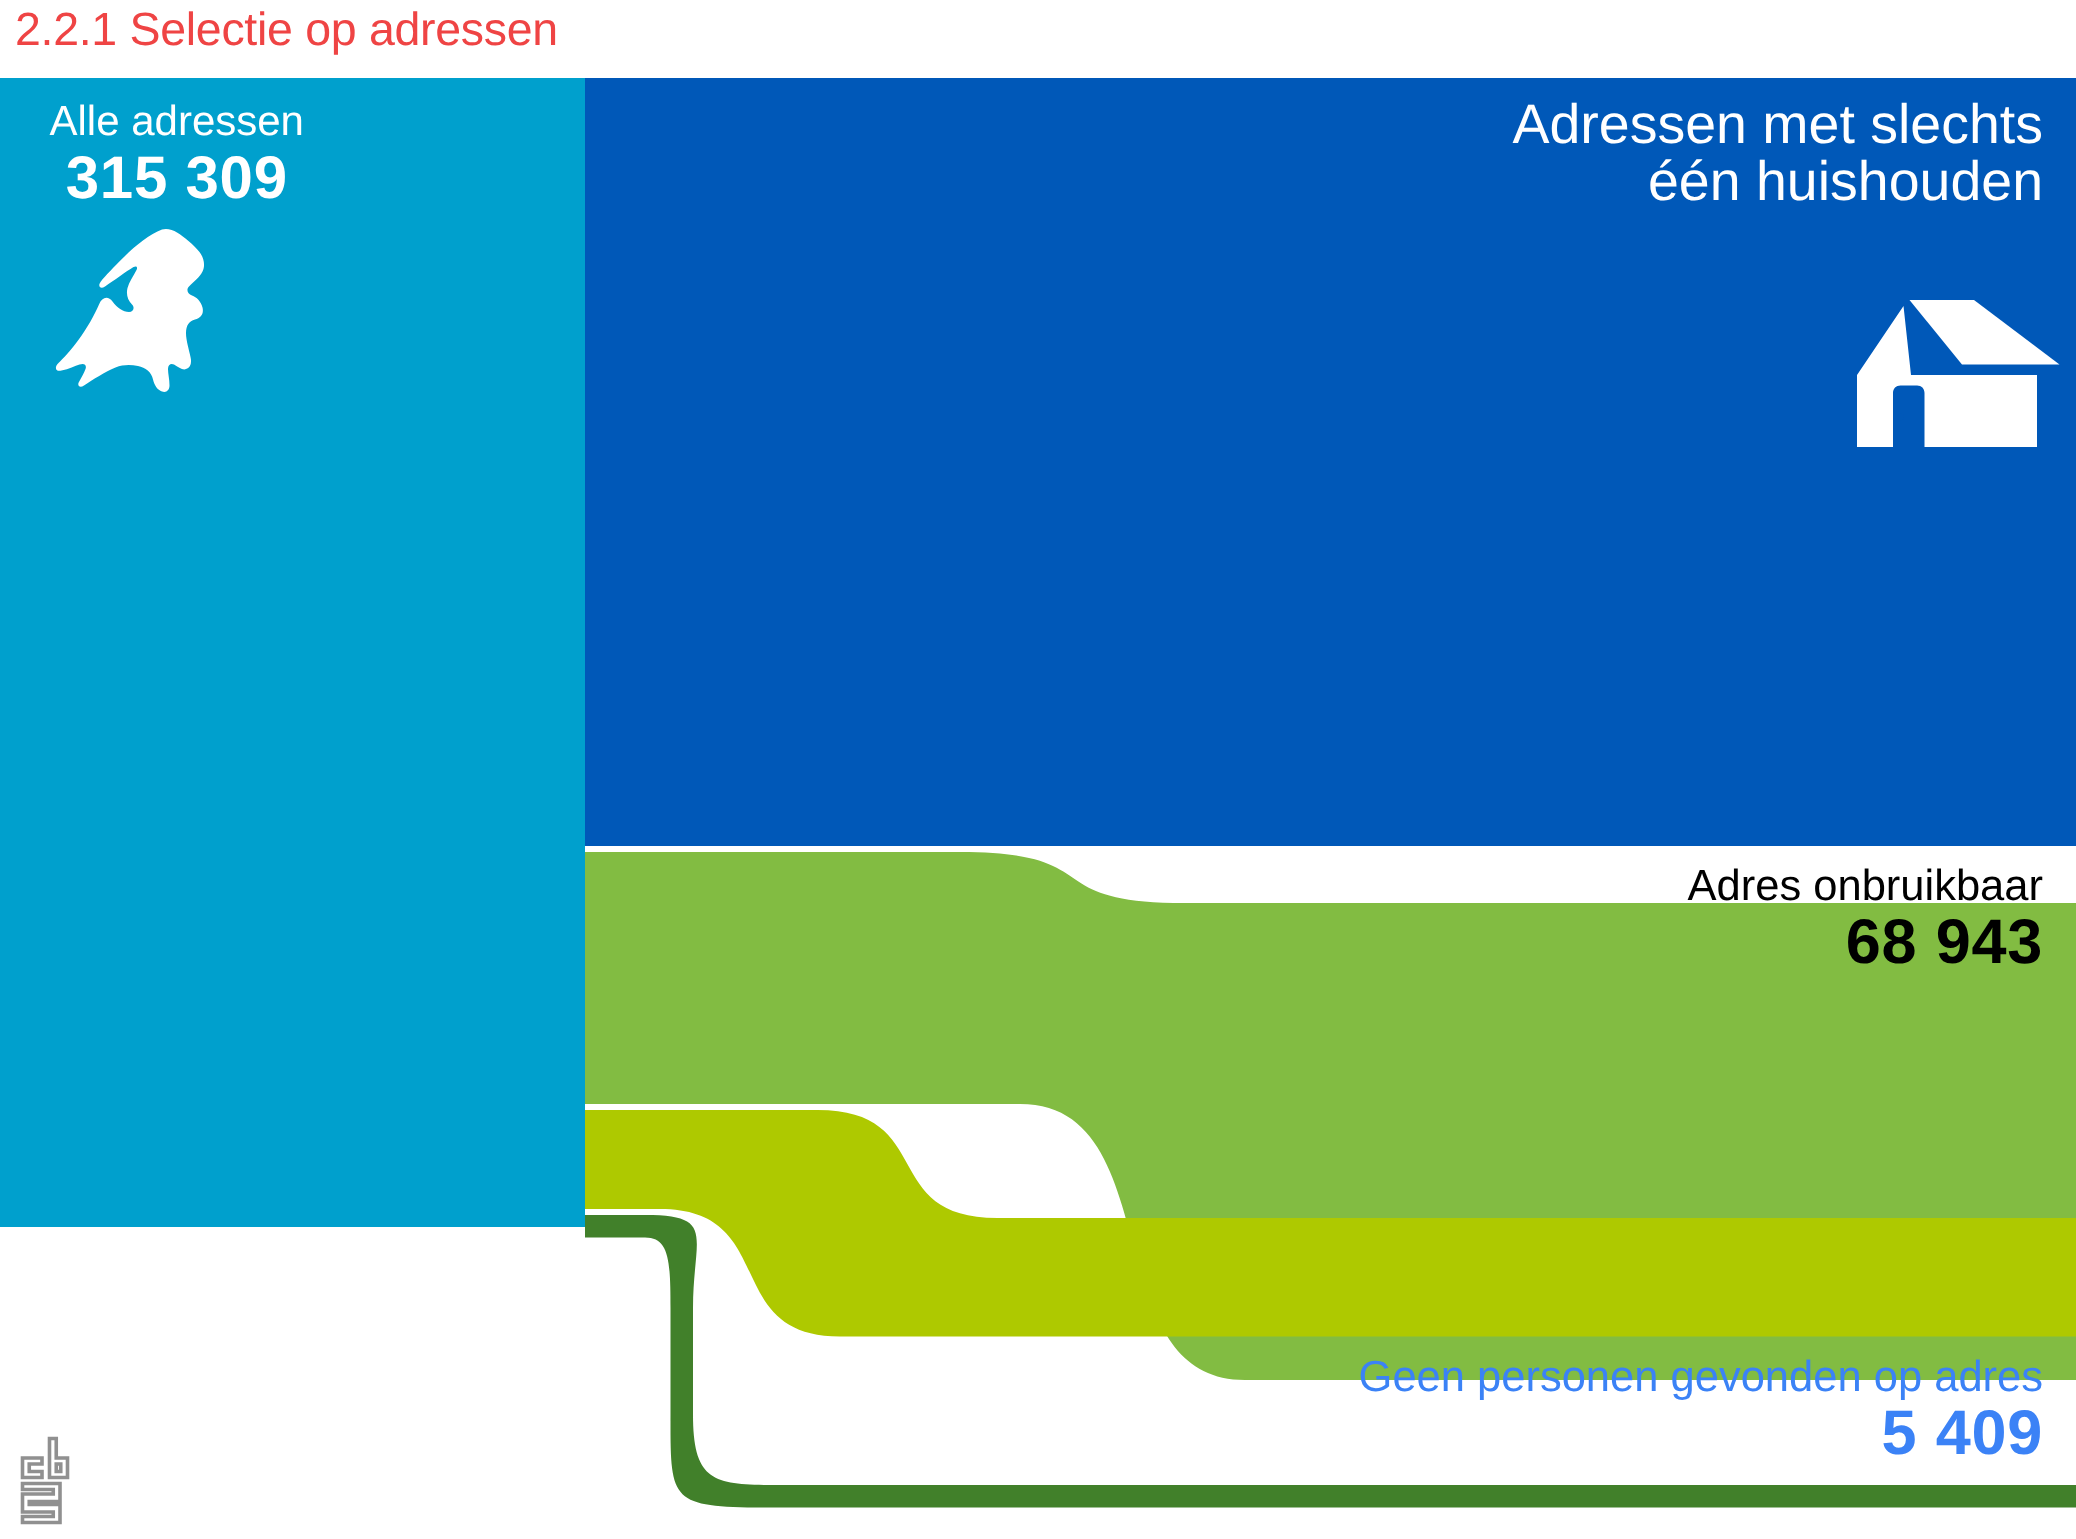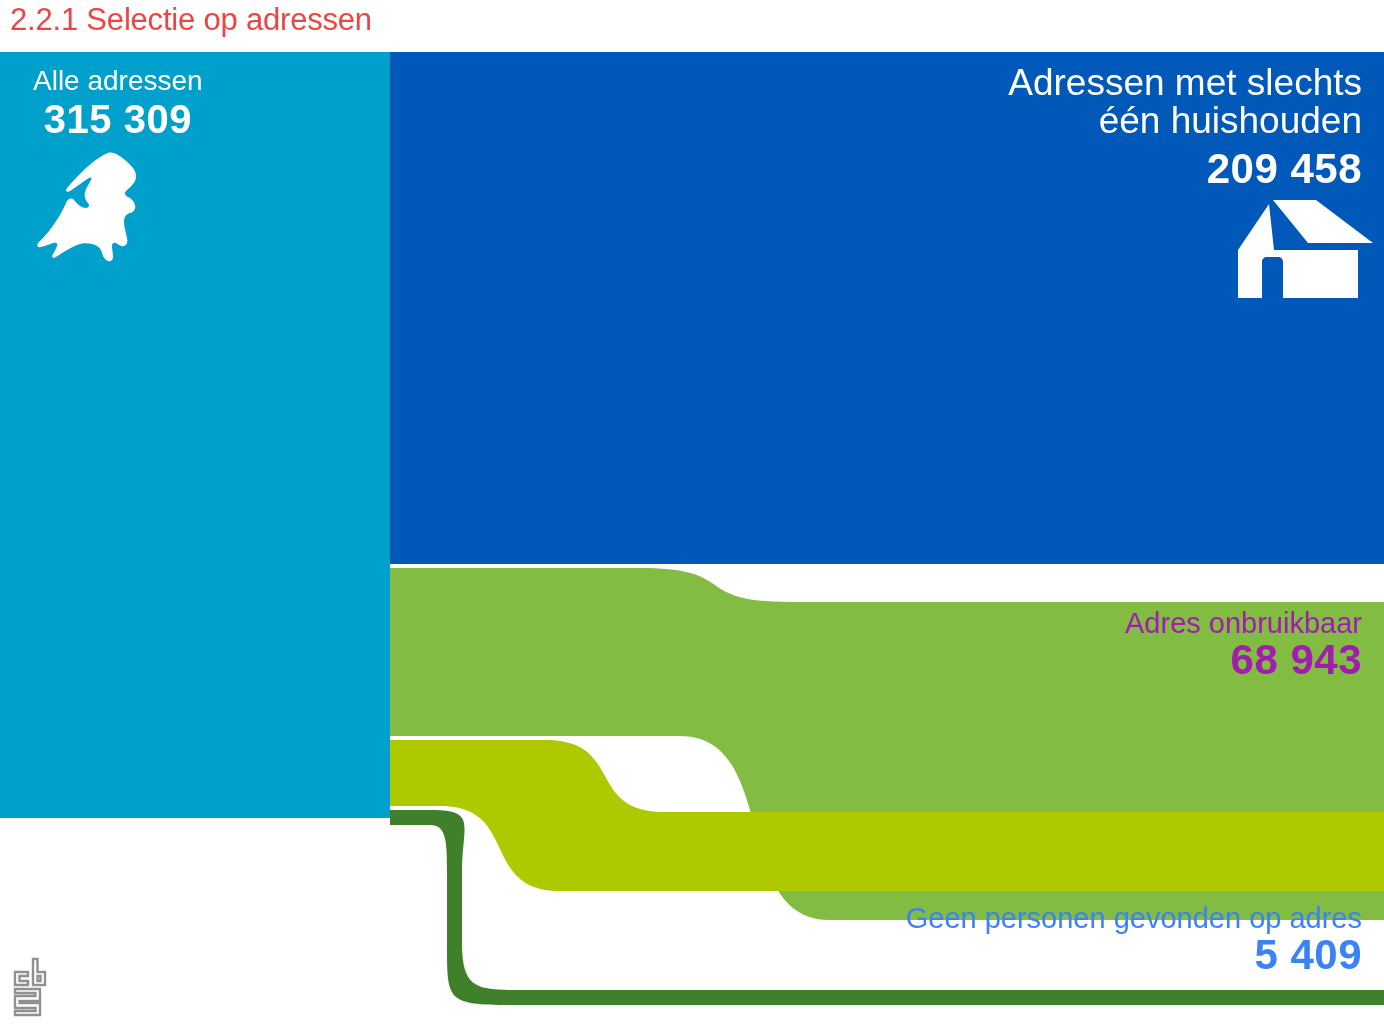--- a/index.html
+++ b/index.html
@@ -75,22 +75,22 @@
     right: 22px;
     top: 64px;
     color: #ffffff;
   }
   #one-label .cap { font-size: 37px; }
   #one-label .num { font-size: 42px; margin-top: 6px; }
 
   
   #unusable-label {
     right: 22px;
-    top: 608px;
-    color: #a21caf;
+    top: 576px;
+    color: #000000;
   }
   
   #multi-label {
     right: 22px;
     top: 776px;
   }
   #multi-label .cap { color: #6f8f00; }
   #multi-label .num { color: #ffffff; }
 
   
@@ -207,21 +207,20 @@
   </svg>
 
   <div class="lbl left" id="src-label">
     <span class="cap">Alle adressen</span>
     <span class="num">315 309</span>
   </div>
 
   <div class="lbl right" id="one-label">
     <span class="cap">Adressen met slechts</span>
     <span class="cap">één huishouden</span>
-    <span class="num">209 458</span>
   </div>
 
   <div class="lbl right" id="unusable-label">
     <span class="cap">Adres onbruikbaar</span>
     <span class="num">68 943</span>
   </div>
 
 
   <div class="lbl right" id="none-label">
     <span class="cap">Geen personen gevonden op adres</span>

